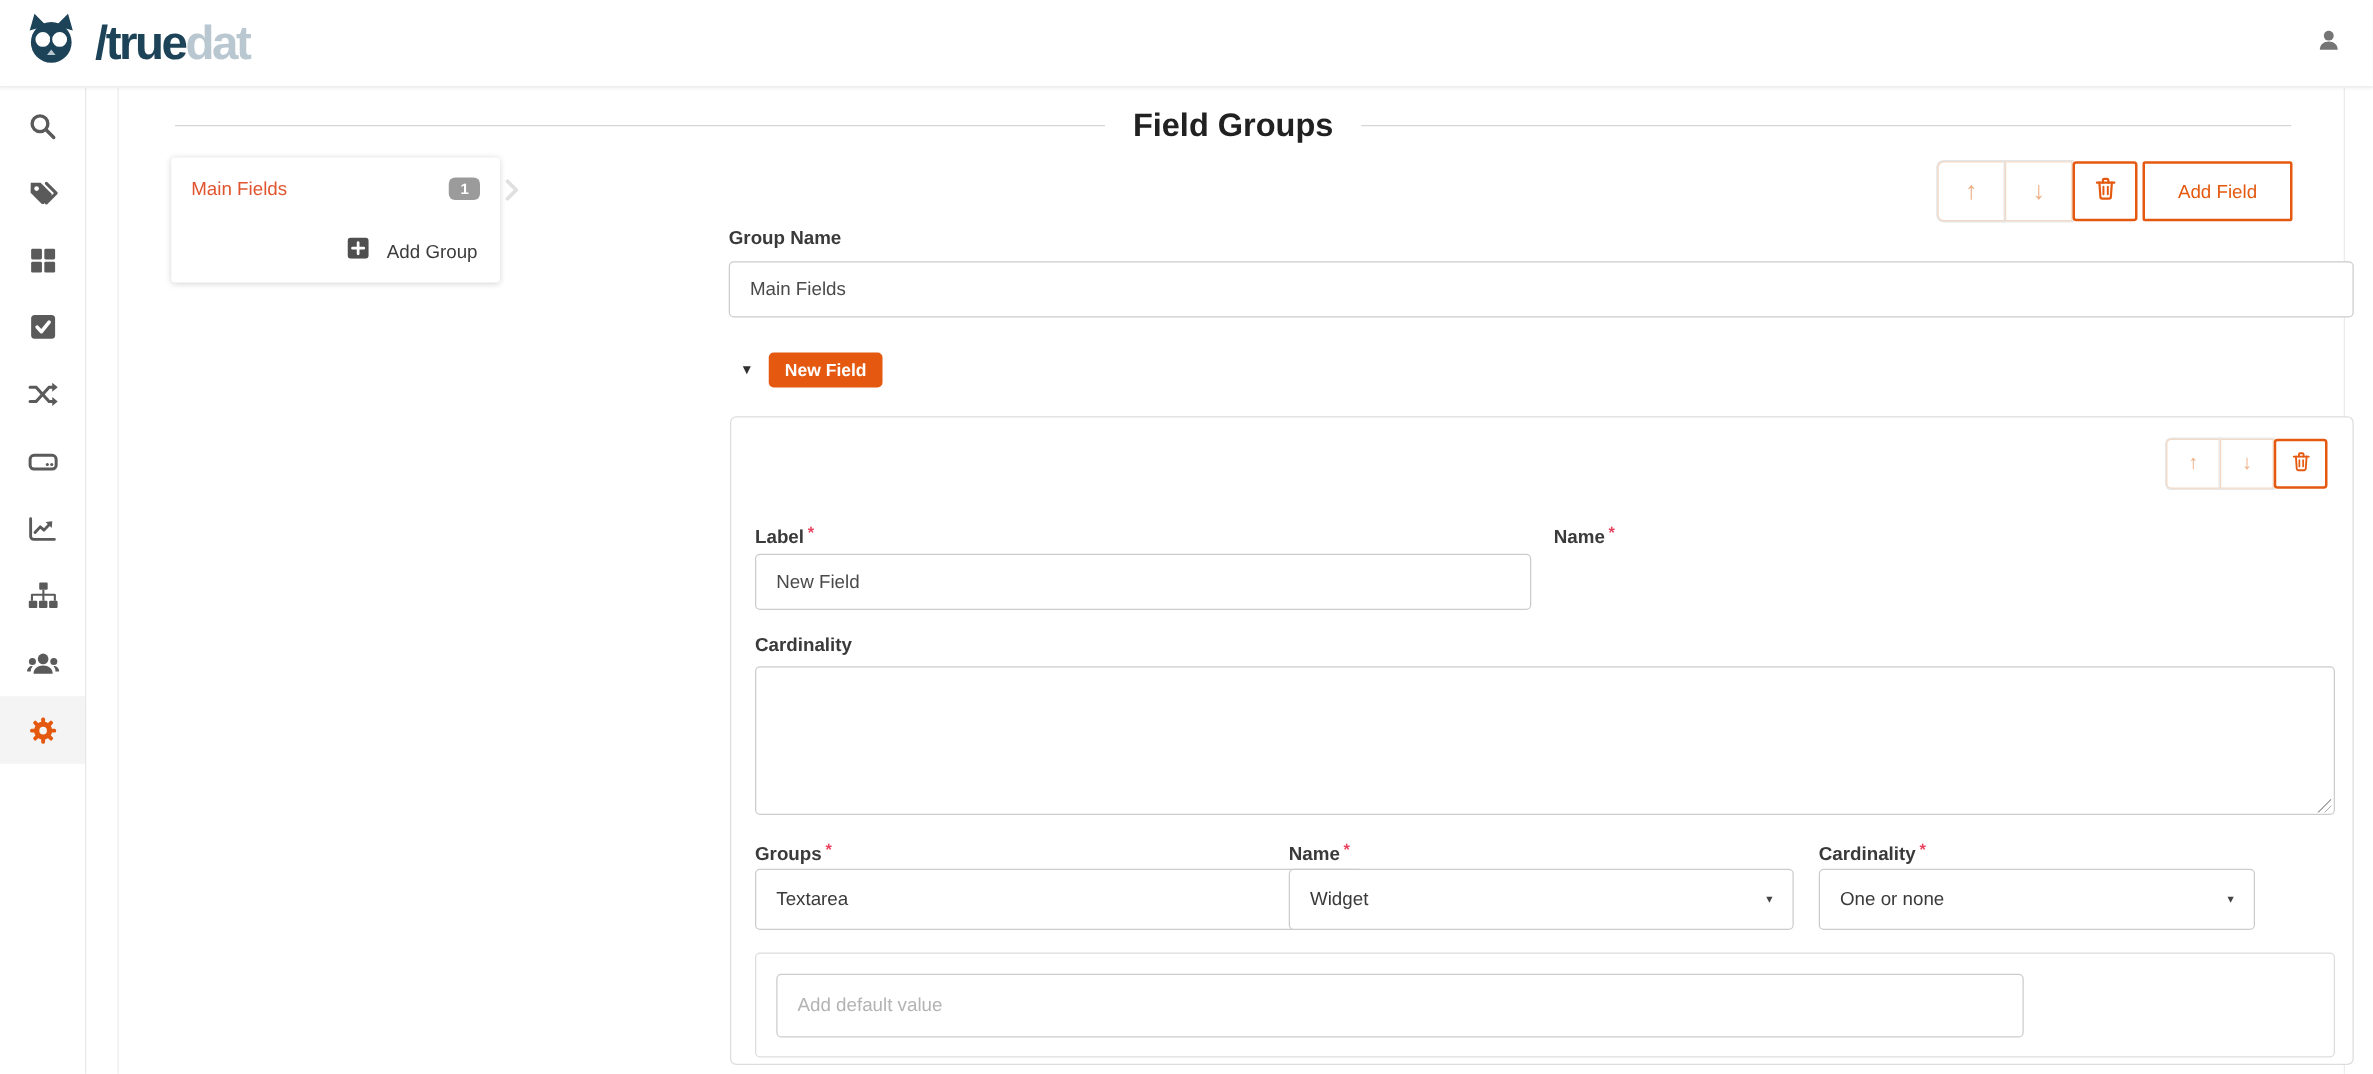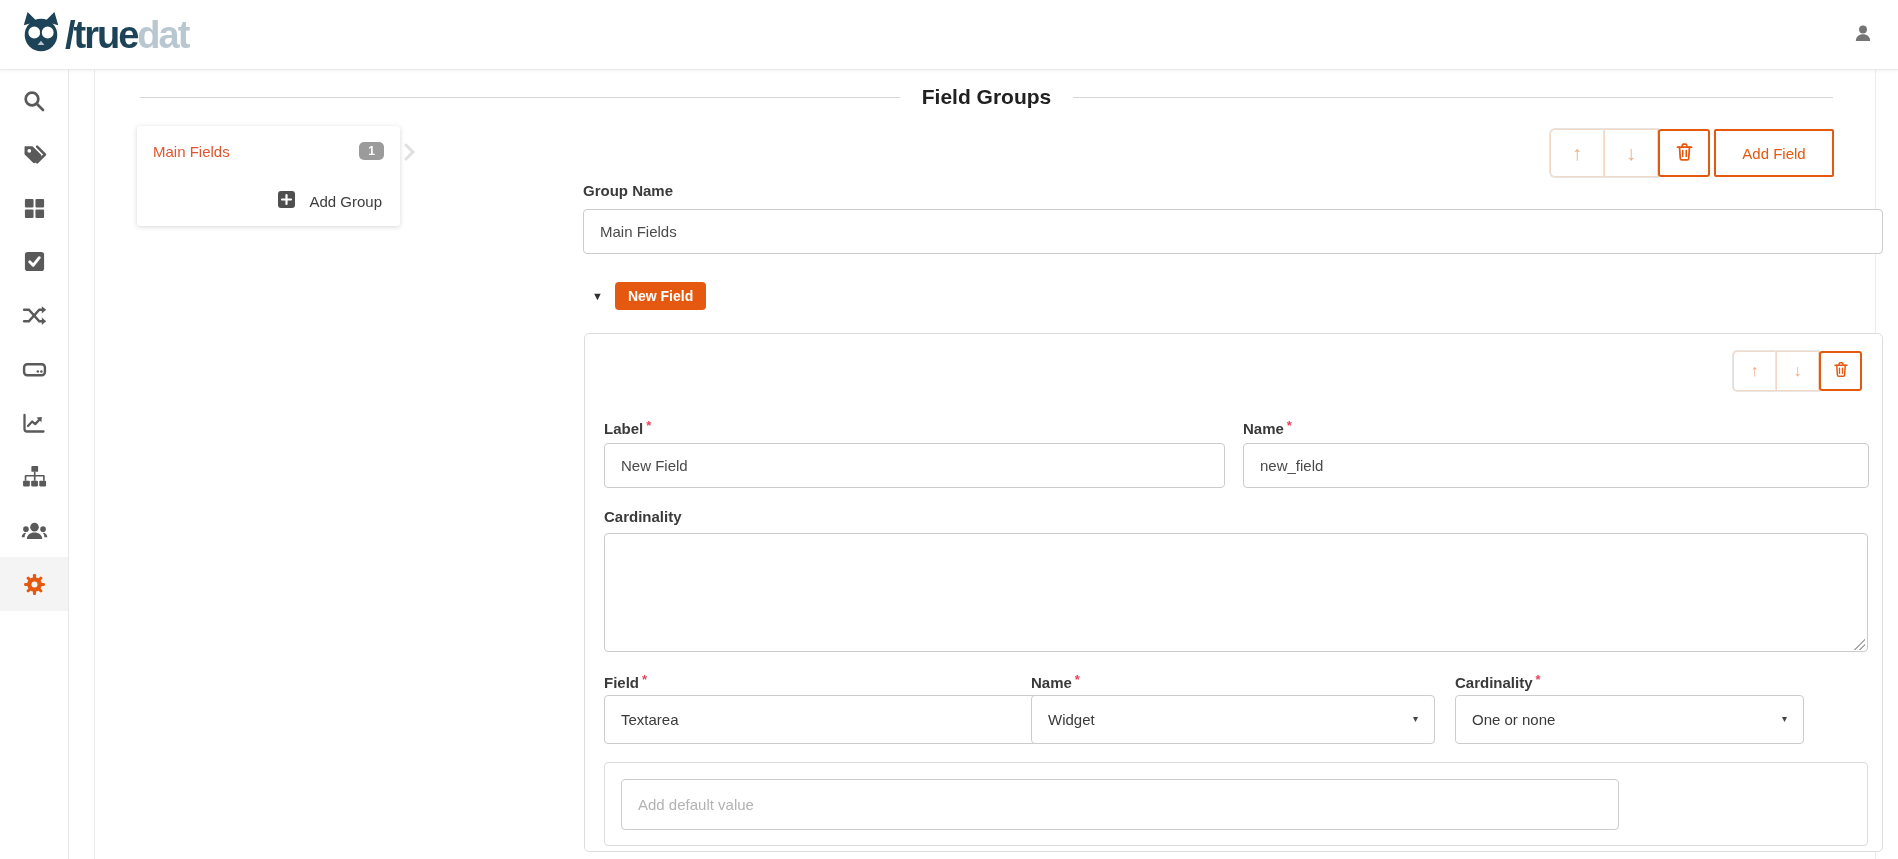--- a/index.html
+++ b/index.html
@@ -3,41 +3,41 @@
 <meta charset="utf-8">
 <style>
   * { box-sizing: border-box; margin: 0; padding: 0; }
   html, body { width: 1898px; height: 859px; overflow: hidden; background: #fff;
     font-family: "Liberation Sans", sans-serif; color: #3a3a3a; }
 
   
   .header { position: absolute; top: 0; left: 0; right: 0; height: 70px; background: #fff;
     border-bottom: 1px solid #e9e9e9; box-shadow: 0 1px 3px rgba(0,0,0,.05); z-index: 5;
     display: flex; align-items: center; justify-content: space-between; padding: 0 18px; }
-  .logo { display: flex; align-items: center; gap: 1px; cursor: pointer; }
+  .logo { display: flex; align-items: center; gap: 12px; cursor: pointer; }
   .logo-word { font-size: 38px; font-weight: bold; letter-spacing: -2px; line-height: 1; }
   .logo-dark { color: #1c4357; }
   .logo-light { color: #b9c7d0; }
   .user-btn { width: 34px; height: 34px; display: flex; align-items: center; justify-content: center; cursor: pointer; }
 
   
   .sidebar { position: absolute; top: 70px; left: 0; width: 69px; bottom: 0; background: #fff;
     border-right: 1px solid #e8e8e8; padding-top: 4px; z-index: 4; }
   .nav-item { height: 53.7px; display: flex; align-items: center; justify-content: center; cursor: pointer; }
   .nav-item svg { display: block; }
   .nav-item.active { background: #f4f4f4; }
 
   
   .content { position: absolute; left: 69px; top: 70px; width: 1829px; bottom: 0; }
   .content-card { position: absolute; left: 25px; right: 22px; top: 0; bottom: 0;
     border-left: 1px solid #ececec; border-right: 1px solid #ececec; background: #fff; }
 
   .title-row { position: absolute; top: 15px; left: 45px; right: 42px; display: flex; align-items: center; gap: 22px; }
   .title-row::before, .title-row::after { content: ""; flex: 1; height: 1px; background: #d6d6d6; }
-  .page-title { font-size: 21px; font-weight: bold; color: #212121; white-space: nowrap; }
+  .page-title { font-size: 26px; font-weight: bold; color: #212121; white-space: nowrap; }
 
   
   .groups-panel { position: absolute; left: 42px; top: 56px; width: 263px; height: 100px;
     background: #fff; border-radius: 3px; box-shadow: 0 1px 5px rgba(0,0,0,.16); }
   .group-row { height: 50px; display: flex; align-items: center; padding: 0 16px; position: relative; cursor: pointer; }
   .group-row .group-label { font-size: 15px; color: #e0552f; font-weight: normal; }
   .count-badge { position: absolute; right: 16px; background: #9b9b9b; color: #fff; font-size: 12px;
     font-weight: bold; border-radius: 5px; padding: 3px 9px; line-height: 1; }
   .row-chevron { position: absolute; right: -15px; top: 17px; }
   .add-group-row { height: 50px; display: flex; align-items: center; gap: 14px; padding: 0 18px; cursor: pointer; justify-content: flex-end; }
@@ -305,27 +305,26 @@
               <path d="M6.3 7 l0.9 13 a1.7 1.7 0 0 0 1.7 1.6 h6.2 a1.7 1.7 0 0 0 1.7-1.6 L17.7 7"></path>
               <path d="M10 10.8 v6.8 M14 10.8 v6.8" stroke-width="1.8"></path>
             </svg>
           </span>
         </div>
       </div>
 
       <label class="form-label lbl-label"><span>Label</span><span class="req">*</span></label>
       <label class="form-label lbl-name"><span>Name</span><span class="req">*</span></label>
       <input class="text-input inp-label" value="New Field" style="">
-      <input class="text-input inp-name" value="new_field" style="">
 
       <label class="form-label lbl-desc">Cardinality</label>
       <textarea class="text-input desc-area" style=""></textarea>
       <span class="resize-grip"></span>
 
-      <label class="form-label lbl-widget"><span>Field</span><span class="req">*</span></label>
+      <label class="form-label lbl-widget"><span>Groups</span><span class="req">*</span></label>
       <label class="form-label lbl-type"><span>Name</span><span class="req">*</span></label>
       <label class="form-label lbl-cardinality"><span>Cardinality</span><span class="req">*</span></label>
 
       <div class="select-box sel-widget">
         <span>Textarea</span>
         <span class="select-caret">▾</span>
       </div>
       <div class="select-box sel-type">
         <span>Widget</span>
         <span class="select-caret">▾</span>

